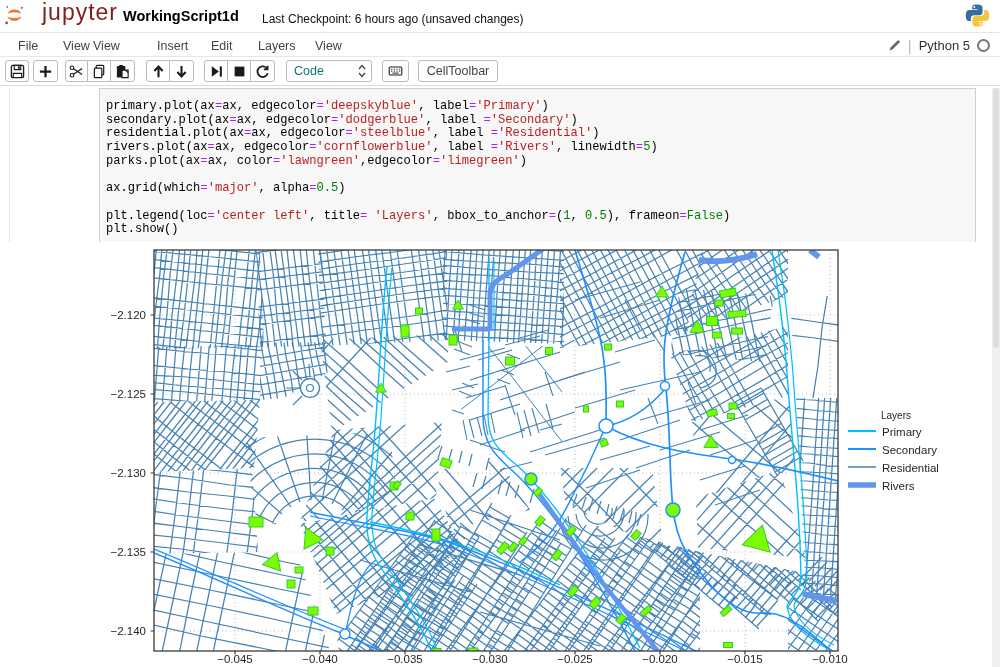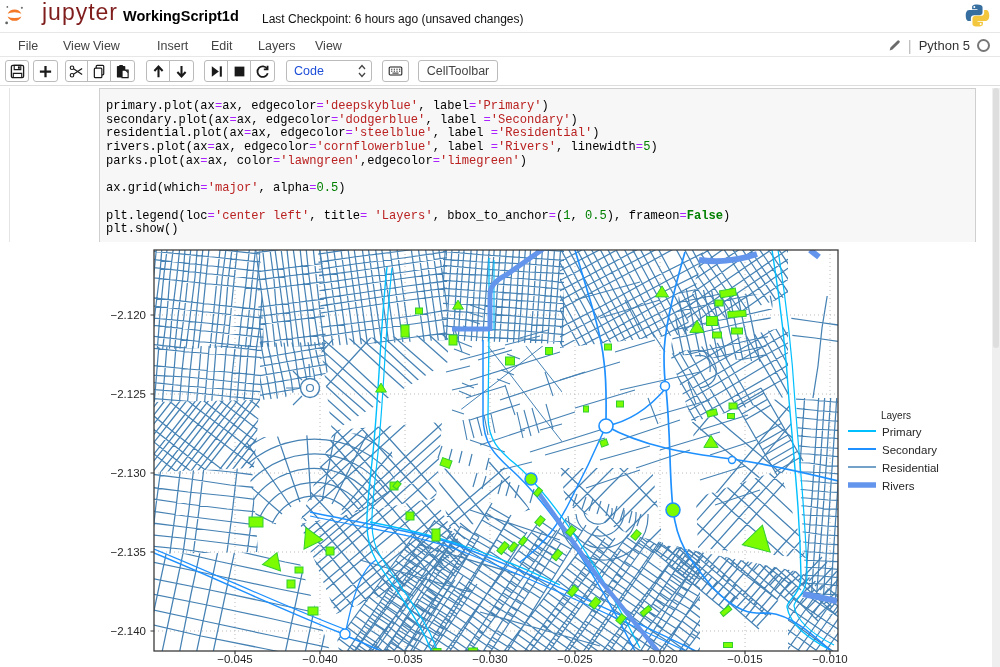--- a/index.html
+++ b/index.html
@@ -10,28 +10,28 @@
 #title { position:absolute; left:123px; top:8px; font-size:14.5px; font-weight:bold; color:#000; }
 #chk { position:absolute; left:262px; top:12px; font-size:12px; color:#111; }
 #pyl { position:absolute; right:9px; top:2px; }
 #menubar { position:absolute; left:0; top:32px; width:1000px; height:25px; background:#fff; border-top:1px solid #e7e7e7; border-bottom:1px solid #e7e7e7; }
 .mi { position:absolute; top:6px; font-size:12.5px; color:#444; }
 #mright { position:absolute; right:10px; top:4px; font-size:13px; color:#333; display:flex; align-items:center; gap:7px;}
 #mright .sep { color:#bbb; font-size:15px; }
 #kern { width:13px; height:13px; border:2px solid #777; border-radius:50%; }
 #toolbar { position:absolute; left:0; top:58px; width:1000px; height:28px; background:#fff; border-bottom:1px solid #ddd; }
 .btn { position:absolute; top:2px; height:22px; background:#fff; border:1px solid #bbb; border-radius:3px; display:flex; align-items:center; justify-content:center; }
-#seltxt { font-size:12.5px; color:#1d4ed8; padding-left:7px;text-align:center; }
+#seltxt { font-size:12.5px; color:#0f766e; padding-left:7px;text-align:center; }
 #cellborder { position:absolute; left:9px; top:88px; width:981px; height:579px; border-left:1px solid #e4e4e4;}
 #incell { position:absolute; left:99px; top:88px; width:877px; height:185px; background:#f7f7f7; border:1px solid #cfcfcf; }
 #code { font-family:"Liberation Mono",monospace; font-size:12.1px; line-height:13.7px; color:#000; padding:11px 0 0 6px; white-space:pre;}
 #code .s { color:#ba2121; }
 #code .n { color:#008000; }
 #code .o { color:#aa22ff; }
-#code .k { color:#008000; font-weight:bold; }
+#code .k { color:#008000; font-weight:normal; }
 #scroll { position:absolute; right:0px; top:88px; width:8px; height:579px; background:#efefef; }
 #scroll .th { position:absolute; left:1px; top:0px; width:6px; height:260px; background:#dedede; border-radius:3px; }
 </style>
 </head>
 <body>
 <div id="hdr">
   <div id="logo">
       <svg width="21" height="22" viewBox="0 0 44 44" style="margin-top:1px">
 <circle cx="37.5" cy="7" r="2.3" fill="#767677"></circle>
 <circle cx="5.5" cy="38.5" r="2.9" fill="#616262"></circle>

